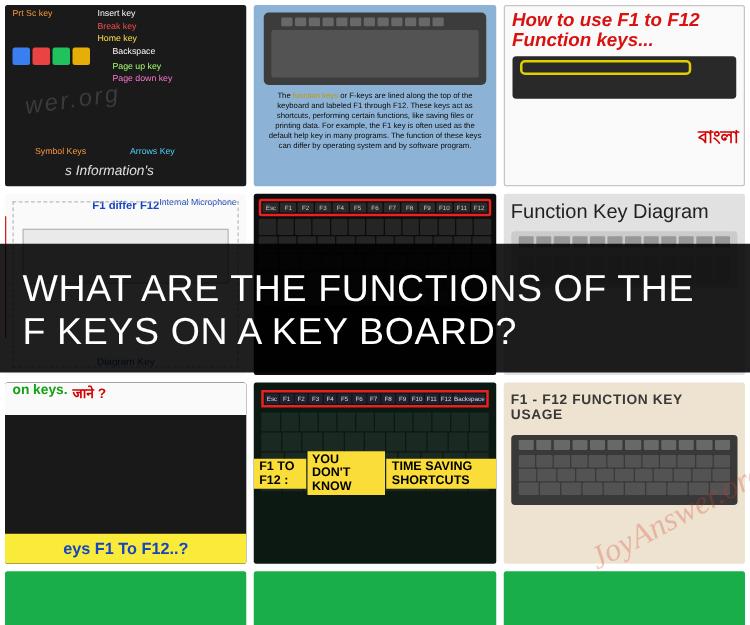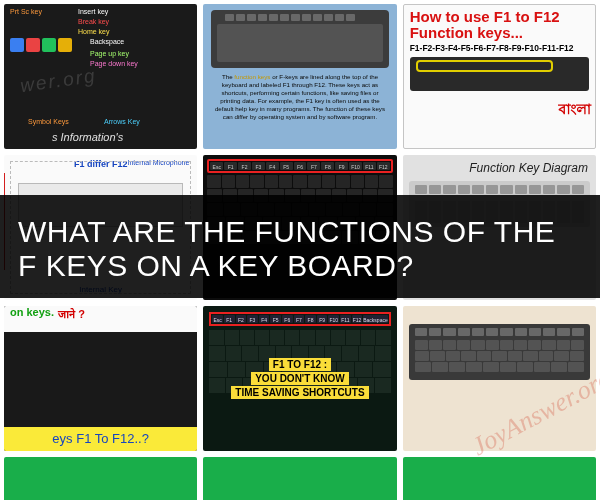--- a/index.html
+++ b/index.html
@@ -38,21 +38,21 @@
   
   .t2 { background:#8fb7da; display:flex; flex-direction:column; align-items:center; padding:6px 8px; }
   .t2 .kbd { width:100%; height:58px; background:#3d3d3d; border-radius:4px; position:relative; }
   .t2 .frow{ position:absolute; top:4px; left:14px; right:34px; height:7px; display:flex; gap:2px;}
   .t2 .frow span{ flex:1; background:#6a6a6a; border-radius:1px;}
   .t2 .body{ position:absolute; top:14px; left:6px; right:6px; bottom:6px; background:#555; border-radius:2px;}
   .t2 .cap{ margin-top:5px; font-size:6.2px; color:#0a0a0a; line-height:1.3; text-align:center;}
   .t2 .hl{ color:#c89a00; }
   
   .t3 { background:#fff; border:1px solid #c9c9c9; padding:4px 6px; }
-  .t3 .h { color:#d11; font-weight:700; font-size:15px; line-height:1.05; }
+  .t3 .h { color:#d11; font-weight:700; font-size:15px; line-height:1.05;font-style:italic; }
   .t3 .sub{ color:#000; font-weight:700; font-size:8.5px; margin-top:2px;}
   .t3 .kb { margin-top:4px; width:100%; height:34px; background:#2a2a2a; border-radius:3px; position:relative;}
   .t3 .kb:before{content:""; position:absolute; top:3px; left:6px; right:36px; height:8px; border:2px solid #e6d200; border-radius:4px;}
   .t3 .bn{ position:absolute; right:4px; bottom:26px; font-size:14px; font-weight:700; color:#d60000;}
   
   .t4 { background:#fff; }
   .t4 .dg{ position:absolute; inset:6px; border:1px dashed #bfbfbf;}
   .t4 .t { position:absolute; top:4px; left:50%; transform:translateX(-50%); font-size:9px; color:#1646c4; font-weight:700;}
   .t4 .mic{ position:absolute; top:4px; right:8px; font-size:7px; color:#1646c4;}
   .t4 .bar{ position:absolute; top:28px; left:14px; right:14px; height:44px; background:#efefef; border:1px solid #bdbdbd;}
@@ -60,41 +60,41 @@
   .t4 .side{ position:absolute; left:-2px; top:18px; width:6px; bottom:30px; border-left:3px solid #d81f1f;}
   
   .t5 { background:#0c0c0c; padding:4px;}
   .t5 .frow{ height:14px; border:2px solid #e22; border-radius:2px; display:flex; gap:1px; padding:1px;}
   .t5 .frow span{ flex:1; background:#2b2b2b; border-radius:1px; font-size:5px; color:#cfcfcf; text-align:center; line-height:10px;}
   .t5 .rows{ margin-top:2px; }
   .t5 .rows div{ height:13px; display:flex; gap:1px; margin-bottom:1px;}
   .t5 .rows span{ flex:1; background:#262626; border-radius:1px;}
   
   .t6 { background:#e6e6e6; padding:6px;}
-  .t6 .t{ text-align:right; font-size:12px; color:#222; padding-right:2px;font-style:italic;}
+  .t6 .t{ text-align:left; font-size:16px; color:#222; padding-right:2px;}
   .t6 .kb{ margin-top:6px; height:46px; background:#cfcfcf; border-radius:3px; position:relative;}
   .t6 .fr{ position:absolute; top:4px; left:6px; right:6px; height:9px; display:flex; gap:2px;}
   .t6 .fr span{ flex:1; background:#9a9a9a; border-radius:1px;}
   .t6 .lbls{ position:absolute; left:6px; right:6px; bottom:4px; top:20px; display:flex; gap:2px;}
   .t6 .lbls span{ flex:1; background:#bcbcbc; font-size:4px; text-align:center; padding-top:2px; color:#222;}
   
   .t7 { background:#111; position:relative;}
   .t7 .bar{position:absolute; top:0; left:0; right:0; height:26px; background:#fff; display:flex; align-items:flex-start; padding:0 6px; gap:4px;}
   .t7 .bar .a{ color:#12a412; font-weight:700; font-size:11px;}
   .t7 .bar .b{ color:#d60000; font-weight:700; font-size:11px;}
   .t7 .kb{position:absolute; top:26px; left:0; right:0; bottom:24px; background:#1a1a1a;}
-  .t7 .foot{position:absolute; left:0; right:0; bottom:0; height:24px; background:#ffef3a; color:#1646c4; font-weight:400; font-size:13px; text-align:center; line-height:24px;}
+  .t7 .foot{position:absolute; left:0; right:0; bottom:0; height:24px; background:#ffef3a; color:#1646c4; font-weight:700; font-size:13px; text-align:center; line-height:24px;}
   
   .t8 { background:#0b1a12; position:relative;}
   .t8 .fr{position:absolute; top:6px; left:6px; right:6px; height:14px; border:2px solid #e22; display:flex; gap:1px; padding:1px;}
   .t8 .fr span{flex:1; background:#223; border-radius:1px; font-size:5px; color:#dde; text-align:center; line-height:10px;}
   .t8 .rows{position:absolute; top:24px; left:6px; right:6px; bottom:6px;}
   .t8 .rows div{ height:15px; display:flex; gap:1px; margin-bottom:1px;}
   .t8 .rows span{flex:1; background:#1b2a22;}
-  .t8 .ov{ position:absolute; inset:0; display:flex; flex-direction:column; align-items:center; justify-content:center; gap:1px; }
+  .t8 .ov{ position:absolute; inset:0; display:flex; flex-direction:row; align-items:center; justify-content:center; gap:1px; }
   .t8 .ov span{ background:#ffe23a; color:#000; font-weight:700; font-size:10px; padding:1px 4px;}
   
   .t9 { background:#f3e8d5; padding:8px 6px; }
   .t9 .t{ color:#3a3a3a; font-weight:700; font-size:11px; letter-spacing:.5px;}
   .t9 .kb{ margin-top:10px; height:56px; background:#3a3a3a; border-radius:3px; position:relative;}
   .t9 .fr{position:absolute; top:4px; left:6px; right:6px; height:8px; display:flex; gap:2px;}
   .t9 .fr span{flex:1; background:#6a6a6a; border-radius:1px;}
   .t9 .body{position:absolute; top:16px; left:6px; right:6px; bottom:6px;}
   .t9 .body div{height:10px; display:flex; gap:1px; margin-bottom:1px;}
   .t9 .body span{flex:1; background:#555; border-radius:1px;}
@@ -181,31 +181,30 @@
         </div>
       <div class="body"></div>
     </div>
     <div class="cap">
       <span>The </span><span class="hl">function keys</span><span> or F-keys are lined along the top of the keyboard and labeled F1 through F12. These keys act as shortcuts, performing certain functions, like saving files or printing data. For example, the F1 key is often used as the default help key in many programs. The function of these keys can differ by operating system and by software program.</span>
     </div>
   </div>
 
   <div class="tile t3">
     <div class="h">How to use F1 to F12 Function keys...</div>
-    <div class="sub">F1-F2-F3-F4-F5-F6-F7-F8-F9-F10-F11-F12</div>
     <div class="kb"></div>
     <div class="bn">বাংলা</div>
   </div>
 
   <div class="tile t4">
     <div class="side"></div>
     <div class="t">F1 differ F12</div>
     <div class="mic">Internal Microphone</div>
     <div class="bar"></div>
-    <div class="wk">Internal Key</div>
+    <div class="wk">Diagram Key</div>
     <div class="dg"></div>
   </div>
 
   <div class="tile t5">
     <div class="frow">
       <span>Esc</span>
         <span>F1</span>
         <span>F2</span>
         <span>F3</span>
         <span>F4</span>
@@ -396,20 +395,21 @@
         </div>
     </div>
     <div class="ov">
       <span>F1 TO F12 :</span>
       <span>YOU DON'T KNOW</span>
       <span>TIME SAVING SHORTCUTS</span>
     </div>
   </div>
 
   <div class="tile t9">
+    <div class="t">F1 - F12 FUNCTION KEY USAGE</div>
     <div class="kb">
       <div class="fr">
           <span></span>
           <span></span>
           <span></span>
           <span></span>
           <span></span>
           <span></span>
           <span></span>
           <span></span>

